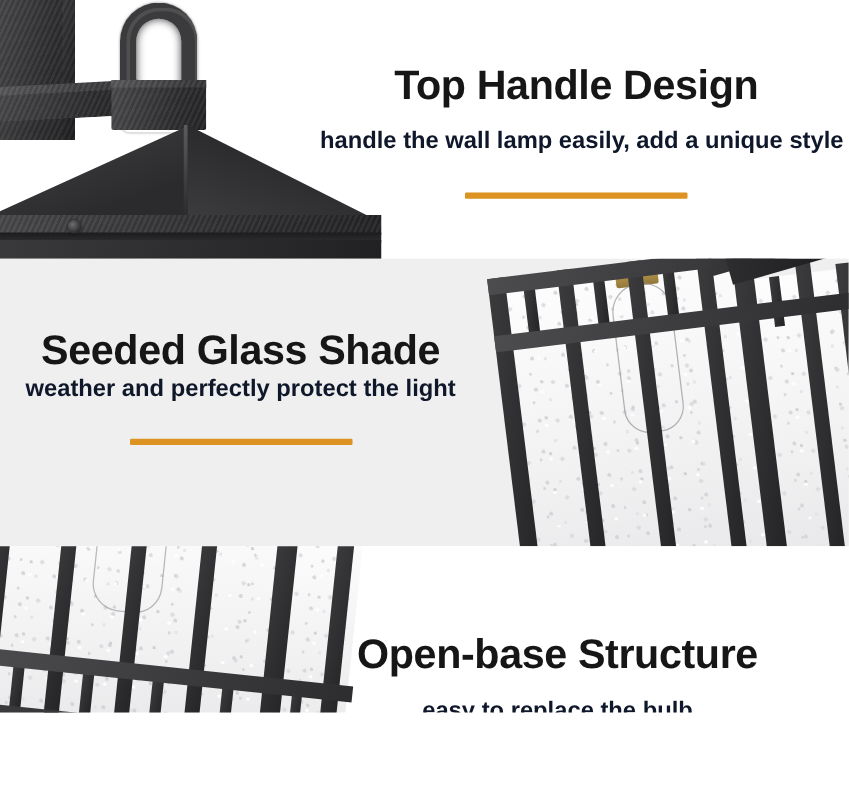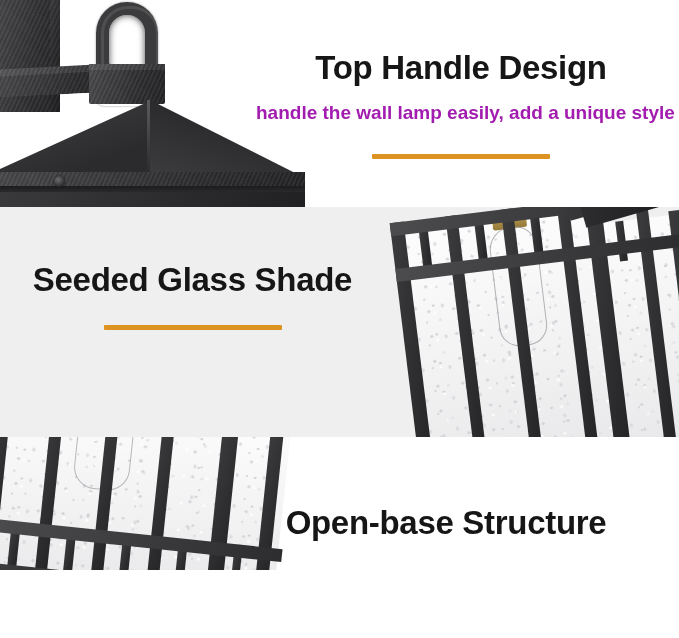--- a/index.html
+++ b/index.html
@@ -14,21 +14,21 @@
   #panel-1{top:0;height:207px;background:#ffffff;}
   #panel-2{top:207px;height:230px;background:#efefef;}
   #panel-3{top:437px;height:201px;background:#ffffff;}
 
   .text-block{position:absolute;text-align:center;}
   .heading{
     font-size:33px;font-weight:bold;color:#161616;
     letter-spacing:-0.3px;line-height:1.1;white-space:nowrap;margin:0;
   }
   .subtitle{
-    font-size:19px;font-weight:600;color:#a21caf;
+    font-size:19px;font-weight:600;color:#0f172a;
     line-height:1.32;margin:0;white-space:nowrap;
   }
   .divider{height:5px;background:#dc9322;border-radius:1px;margin:0 auto;}
 
   
   #text-1{left:256px;top:50px;width:410px;}
   #text-1 .heading{margin-bottom:14px;}
   #text-1 .divider{width:178px;margin-top:29px;}
 
   
@@ -228,20 +228,21 @@
         <div class="mullion" id="lg-mull-4"></div>
         <div class="mullion-l" id="lg-top-rail"></div>
         <div class="mullion-l" id="lg-grid-rail"></div>
         <div id="lg-cap"></div>
         <div id="lg-cap2"></div>
       </div>
     </div>
 
     <div class="text-block" id="text-2">
       <h2 class="heading">Seeded Glass Shade</h2>
+      <p class="subtitle">weather and perfectly protect the light</p>
       <div class="divider"></div>
     </div>
   </section>
 
   <section class="panel" id="panel-3">
 
     <div class="lamp" id="lamp-base">
       <div id="lb-rot">
         <div class="glass-pane" id="lb-glass"></div>
         <div class="glass-pane" id="lb-glass2"></div>
@@ -261,17 +262,18 @@
         <div class="mullion" id="lb-bot-rail"></div>
         <div id="lb-plate"></div>
         <div id="lb-open"></div>
         <div id="lb-plate-edge"></div>
         <div id="lb-screw"></div>
       </div>
     </div>
 
     <div class="text-block" id="text-3">
       <h2 class="heading">Open-base Structure</h2>
+      <p class="subtitle">easy to replace the bulb</p>
       <div class="divider"></div>
     </div>
   </section>
 
 </div>
 
 </body></html>

